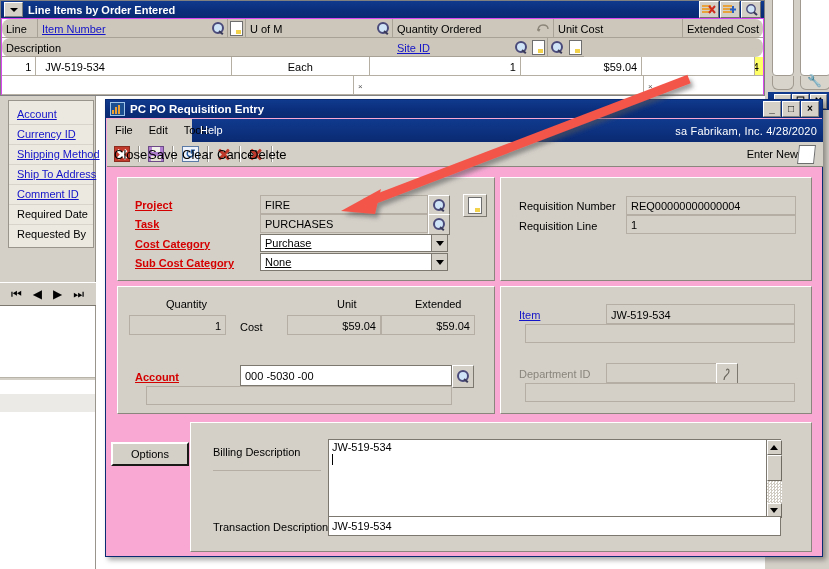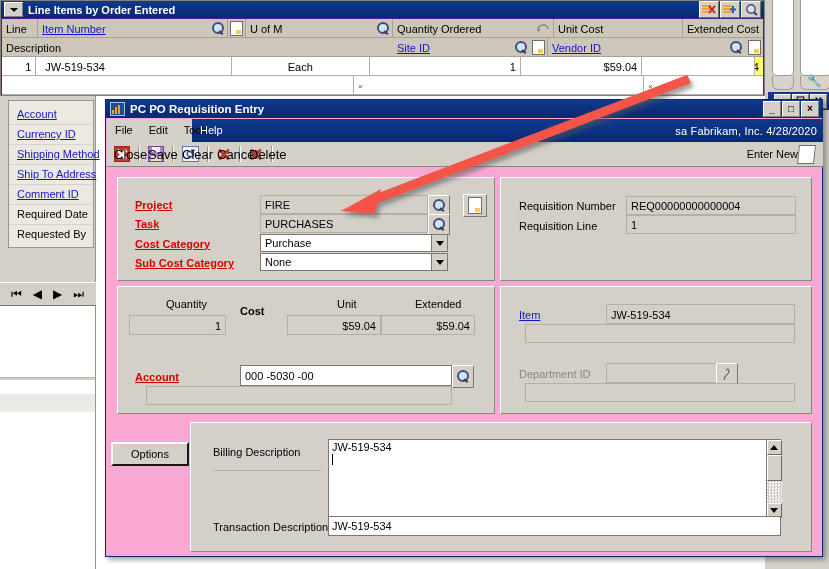--- a/index.html
+++ b/index.html
@@ -35,21 +35,21 @@
     display: flex; align-items: center; justify-content: center;
     font-family: "Liberation Sans", sans-serif;
     font-size: 10px; font-weight: bold; color: #000;
     line-height: 1;
   }
   .sysbtn { width:15px; height:13px; }
 
   
   #lineitems {
     position: absolute; left: 0; top: 0; width: 765px; height: 96px;
-    background: #4c1d95;
+    background: #d946ef;
     border: 1px solid #808080;
     box-sizing: border-box;
   }
   #li-title { height:17px; }
   .dropcaret {
     width: 17px; height: 13px; background:#d4d0c8;
     border:1px solid #fff; border-right-color:#808080; border-bottom-color:#808080;
     display:flex; align-items:center; justify-content:center; margin-left:1px;
   }
   .dropcaret i {
@@ -58,21 +58,21 @@
   }
   .gridicon {
     width:18px;height:15px;background:#d4d0c8;
     border:1px solid #ffffff;border-right-color:#6f6f6f;border-bottom-color:#6f6f6f;
     display:flex;align-items:center;justify-content:center;
   }
 
   
   .gridwrap { position:absolute; left:1px; top:18px; right:1px; bottom:1px; background:#ffffff; }
   .grow { display:flex; height:19px; box-sizing:border-box; }
-  .ghdr { background:#cdc7bb; }
+  .ghdr { background:#cdc7bb;border-radius:8px; }
   .gcell {
     box-sizing:border-box;
     border-right:1px solid #a8a196;
     border-bottom:1px solid #a8a196;
     padding:2px 4px 0 4px;
     font-size:11px;
     white-space:nowrap; overflow:hidden;
     display:flex; align-items:center;
   }
   .gcell.num { justify-content:flex-end; }
@@ -213,21 +213,21 @@
     border:1px solid #b4aea4; padding:1px 4px 0 4px;
     font-size:11px; display:flex; align-items:center; white-space:nowrap; overflow:hidden;
   }
   .fld.white { background:#ffffff; border:1px solid #7d786f; }
   .fld.num   { justify-content:flex-end; }
   .fld.under { border:none; border-bottom:1px solid #b4aea4; background:transparent;}
 
   .combo {
     position:absolute; box-sizing:border-box; background:#ffffff;
     border:1px solid #7d786f; font-size:11px;
-    display:flex; align-items:center; padding-left:4px;
+    display:flex; align-items:center; padding-left:4px;text-decoration:underline;
   }
   .combo .arrowbtn{
     margin-left:auto; width:15px; height:100%;
     background:#d4d0c8; border-left:1px solid #7d786f;
     display:flex;align-items:center;justify-content:center;
   }
   .combo .arrowbtn i{width:0;height:0;border-left:4px solid transparent;border-right:4px solid transparent;border-top:5px solid #000;}
 
   .lookbtn{
     position:absolute; width:20px;height:19px;background:#d4d0c8;
@@ -386,23 +386,20 @@
         <div class="gcell" style="width:18px;border-right:none"></div>
         <div class="gcell" style="width:119px;border-right:none">
           <span class="hlink">Site ID</span>
         </div>
         <div class="gcell" style="width:18px;padding:0;justify-content:center;border-right:none">
             <span class="mag"></span>
           </div>
         <div class="gcell" style="width:18px;padding:0;justify-content:center;border-right:1px solid #a8a196">
             <span class="pagei"></span>
           </div>
-        <div class="gcell" style="flex:1;border-right:none">
-          <span class="hlink">Vendor ID</span>
-        </div>
         <div class="gcell" style="width:18px;padding:0;justify-content:center;border-right:none">
             <span class="mag"></span>
           </div>
         <div class="gcell" style="width:18px;padding:0;justify-content:center;border-right:none">
             <span class="pagei"></span>
           </div>
       </div>
 
       <div class="grow datarow">
         <div class="gcell num" style="width:36px">1</div>
@@ -520,21 +517,21 @@
       <div class="fld" style="left:125px; top:18px; width:170px; height:19px;">REQ00000000000004</div>
       <div class="fld" style="left:125px; top:37px; width:170px; height:19px;">1</div>
     </div>
 
     <div class="group" style="left:11px; top:186px; width:378px; height:128px;">
       <div class="lbl" style="left:48px; top:11px;">Quantity</div>
       <div class="lbl" style="left:211px; top:11px;padding-left:8px;">Unit</div>
       <div class="lbl" style="left:297px; top:11px;text-align:right;">Extended</div>
 
       <div class="fld num" style="left:11px; top:28px; width:97px; height:20px;">1</div>
-      <div class="lbl" style="left:122px; top:18px;font-weight:bold;">Cost</div>
+      <div class="lbl" style="left:122px; top:34px;">Cost</div>
       <div class="fld num" style="left:169px; top:28px; width:94px; height:20px;">$59.04</div>
       <div class="fld num" style="left:263px; top:28px; width:94px; height:20px;">$59.04</div>
 
       <div class="lbl reqd" style="left:17px; top:84px;">Account</div>
       <div class="fld white" style="left:122px; top:78px; width:212px; height:21px;">000 -5030 -00</div>
       <div class="lookbtn" style="left:334px; top:78px; height:21px;">
           <span class="mag"></span>
         </div>
       <div class="fld" style="left:28px; top:99px; width:306px; height:19px;"></div>
     </div>

